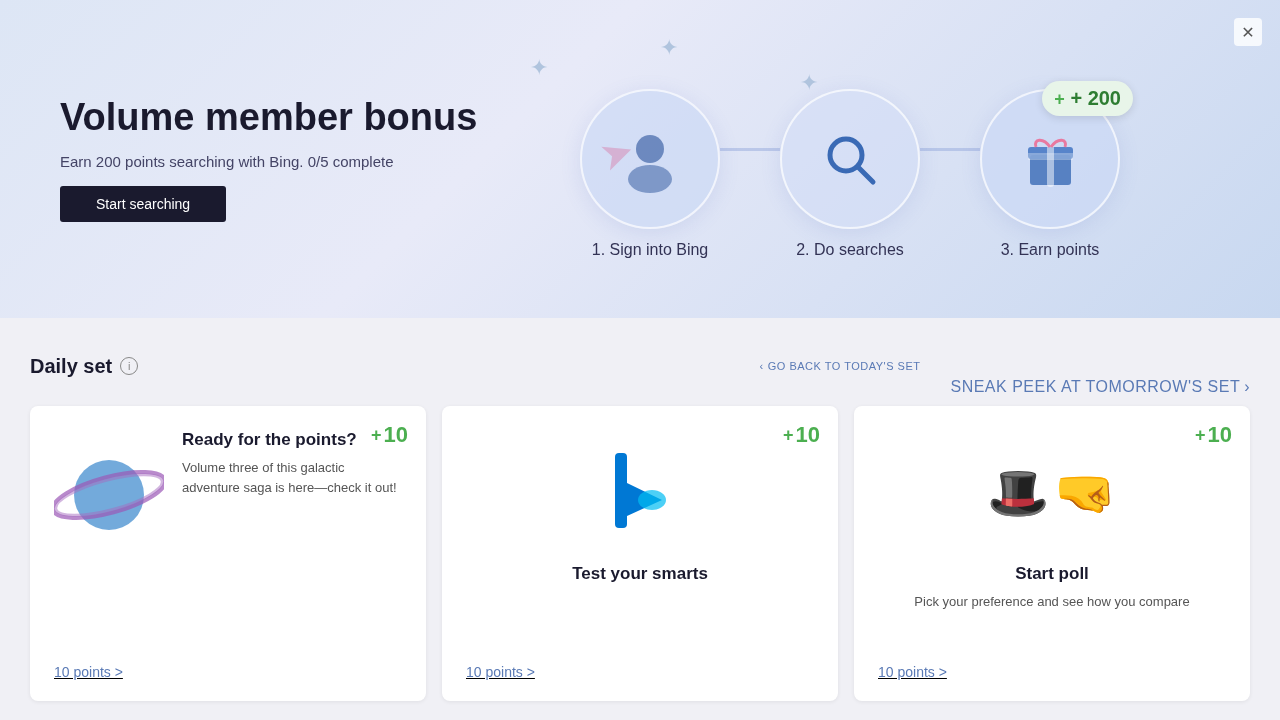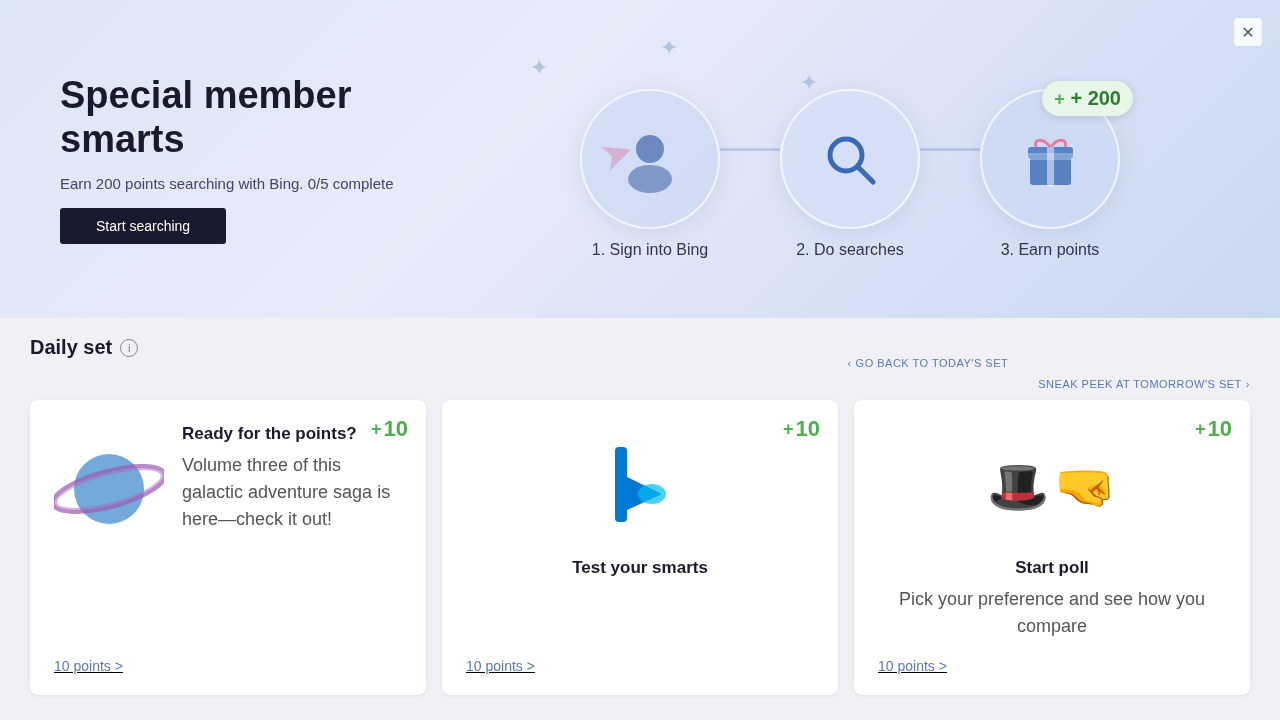--- a/index.html
+++ b/index.html
@@ -152,21 +152,21 @@
       transform: rotate(-20deg);
     }
 
     
     .daily-section {
       padding: 18px 30px 0;
       background: #f0f0f5;
     }
     .daily-header {
       display: flex;
-      align-items: flex-start;
+      align-items: center;
       justify-content: space-between;
       margin-bottom: 10px;
     }
     .daily-title-row {
       display: flex;
       align-items: center;
       gap: 8px;
     }
     .daily-title {
       font-size: 20px;
@@ -184,21 +184,21 @@
       font-size: 11px;
       color: #888;
       cursor: pointer;
     }
     .nav-links {
       display: flex;
       align-items: center;
       gap: 30px;
     }
     .nav-link {
-      font-size: 11px;
+      font-size: 16px;
       color: #5a7ab5;
       text-transform: uppercase;
       letter-spacing: 0.5px;
       cursor: pointer;
       text-decoration: none;
       display: flex;
       align-items: center;
       gap: 4px;
       margin-top: 42px;
     }
@@ -259,21 +259,21 @@
       gap: 18px;
       align-items: flex-start;
     }
     .card-title {
       font-size: 17px;
       font-weight: 700;
       color: #1a1a2e;
       margin-bottom: 8px;
     }
     .card-desc {
-      font-size: 18px;
+      font-size: 13px;
       color: #555;
       line-height: 1.5;
     }
     .card-footer {
       margin-top: auto;
       padding-top: 16px;
       width: 100%;
       text-align: left;
       text-decoration: underline;
     }
@@ -312,21 +312,21 @@
 
 <div class="banner">
 
   <span class="sparkle sp1">✦</span>
   <span class="sparkle sp2">✦</span>
   <span class="sparkle sp3">✦</span>
 
   <button class="banner-close">✕</button>
 
   <div class="banner-left">
-    <div class="banner-title">Special member smarts</div>
+    <div class="banner-title">Volume member bonus</div>
     <div class="banner-subtitle">Earn 200 points searching with Bing. 0/5 complete</div>
     <button class="start-btn">Start searching</button>
   </div>
 
   <div class="banner-right">
 
     <span class="arrow-decoration">➤</span>
 
     <div class="steps-container">
 

